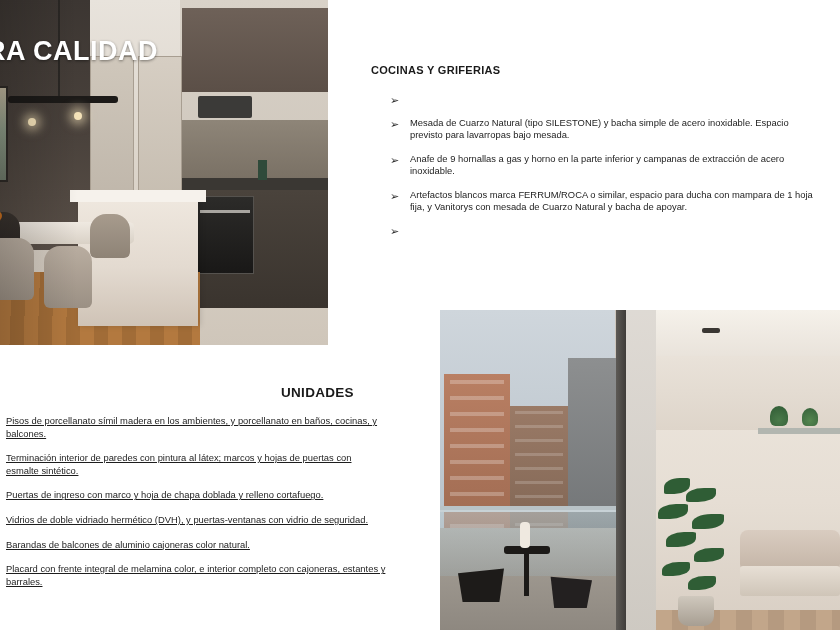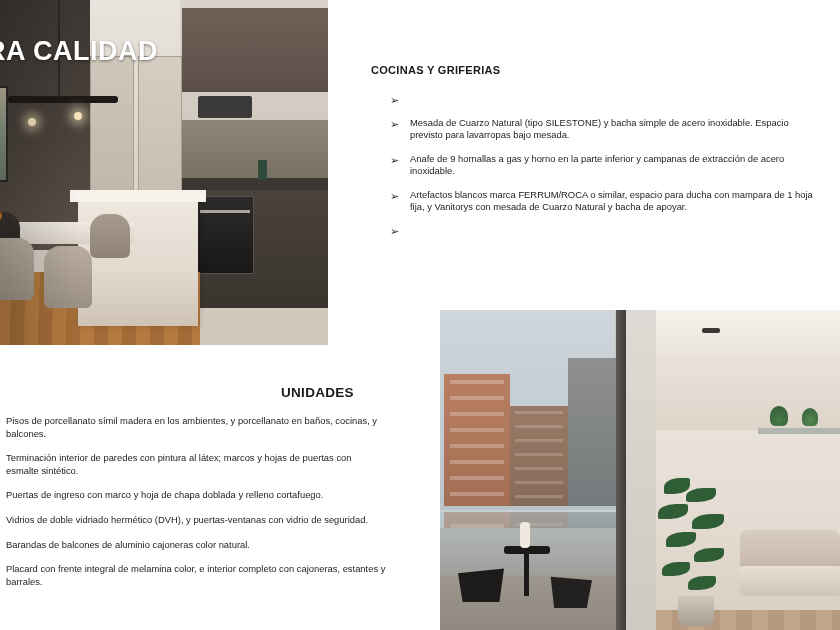--- a/index.html
+++ b/index.html
@@ -136,21 +136,21 @@
     font-weight: bold;
     color: #1a1a1a;
     letter-spacing: .3px;
   }
   .bullets-unidades {
     position: absolute;
     left: -14px; top: 415px;
     width: 400px;
   }
   .bullets-unidades .bullet { margin-bottom: 12px; }
-  .bullets-unidades .txt { font-size: 9.4px; line-height: 12.6px; }
+  .bullets-unidades .txt { font-size: 9.4px; line-height: 12.6px; text-decoration: underline; }
 
   
   .photo-bottom {
     position: absolute;
     left: 440px; top: 310px;
     width: 400px; height: 320px;
     overflow: hidden;
     background: #cdc6bd;
   }
   .pb-sky { position:absolute; left:0; top:0; width:175px; height:220px;

